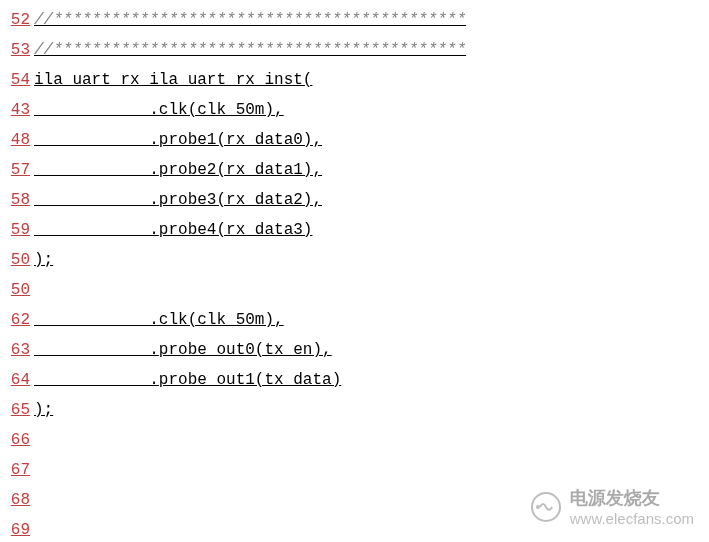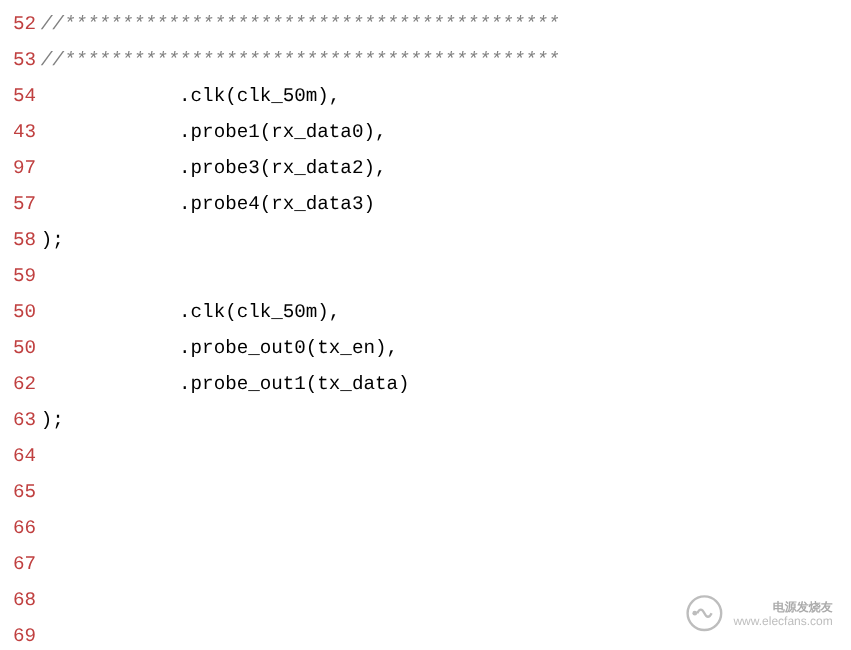--- a/index.html
+++ b/index.html
@@ -25,20 +25,21 @@
       width: 30px;
     }
     .code-content {
       padding: 5px 0 5px 2px;
       flex: 1;
     }
     .line {
       height: 30px;
       line-height: 30px;
       white-space: pre;
+      text-decoration: underline;
     }
     .comment {
       color: #808080;
       font-style: italic;
     }
     .code-text {
       color: #000000;
     }
     .watermark {
       position: absolute;
@@ -52,59 +53,60 @@
     .watermark-icon {
       width: 32px;
       height: 32px;
     }
     .watermark-text {
       display: flex;
       flex-direction: column;
       font-family: sans-serif;
     }
     .watermark-cn {
-      font-size: 10px;
+      font-size: 18px;
       color: #666;
       font-weight: bold;
-      text-align: right;
     }
     .watermark-url {
-      font-size: 10px;
+      font-size: 15px;
       color: #888;
     }
   </style>
 </head>
 <body>
 
 <div class="code-container">
   <div class="line-numbers" id="line-numbers">
       <div class="line">52</div>
       <div class="line">53</div>
       <div class="line">54</div>
       <div class="line">43</div>
-      <div class="line">97</div>
+      <div class="line">48</div>
       <div class="line">57</div>
       <div class="line">58</div>
       <div class="line">59</div>
       <div class="line">50</div>
       <div class="line">50</div>
       <div class="line">62</div>
       <div class="line">63</div>
       <div class="line">64</div>
       <div class="line">65</div>
       <div class="line">66</div>
       <div class="line">67</div>
       <div class="line">68</div>
       <div class="line">69</div>
     </div>
   <div class="code-content" id="code-content">
       <div class="line"><span class="comment">//*******************************************</span></div>
       <div class="line"><span class="comment">//*******************************************</span></div>
+      <div class="line"><span class="code-text">ila_uart_rx ila_uart_rx_inst(</span></div>
       <div class="line"><span class="code-text">            .clk(clk_50m),</span></div>
       <div class="line"><span class="code-text">            .probe1(rx_data0),</span></div>
+      <div class="line"><span class="code-text">            .probe2(rx_data1),</span></div>
       <div class="line"><span class="code-text">            .probe3(rx_data2),</span></div>
       <div class="line"><span class="code-text">            .probe4(rx_data3)</span></div>
       <div class="line"><span class="code-text">);</span></div>
       <div class="line"><span class="code-text"></span></div>
       <div class="line"><span class="code-text">            .clk(clk_50m),</span></div>
       <div class="line"><span class="code-text">            .probe_out0(tx_en),</span></div>
       <div class="line"><span class="code-text">            .probe_out1(tx_data)</span></div>
       <div class="line"><span class="code-text">);</span></div>
     </div>
 </div>

